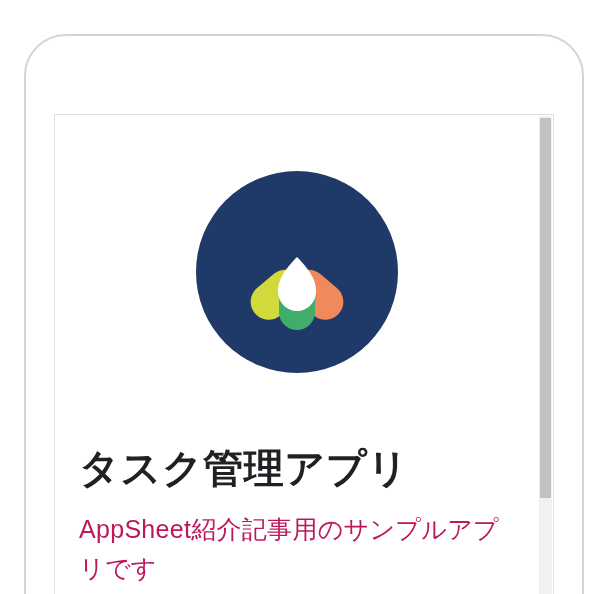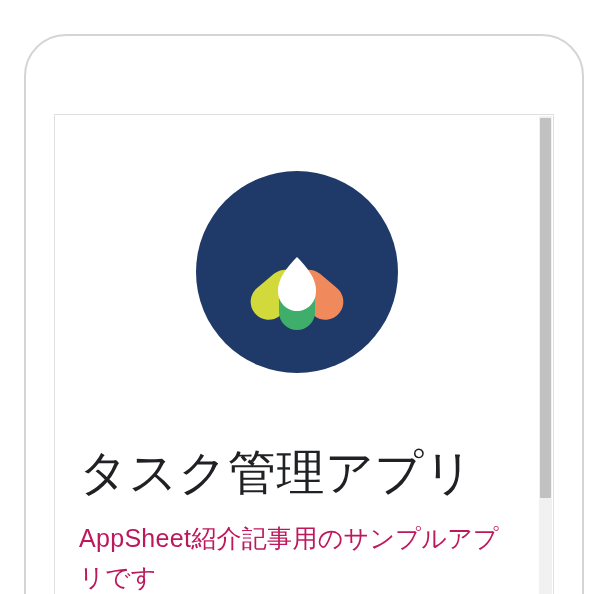--- a/index.html
+++ b/index.html
@@ -52,23 +52,23 @@
       width: 202px;
       height: 202px;
       border-radius: 50%;
       background: #1f3a68;
       display: flex;
       align-items: center;
       justify-content: center;
       position: relative;
     }
     .app-title {
-      font-size: 48px;
+      font-size: 40px;
       color: #202124;
-      font-weight: 400;
+      font-weight: 700;
       letter-spacing: 0.5px;
       margin-bottom: 14px;
     }
     .app-desc {
       font-size: 25px;
       color: #be185d;
       line-height: 1.55;
       letter-spacing: 0.3px;
     }
     .scrollbar-track {

